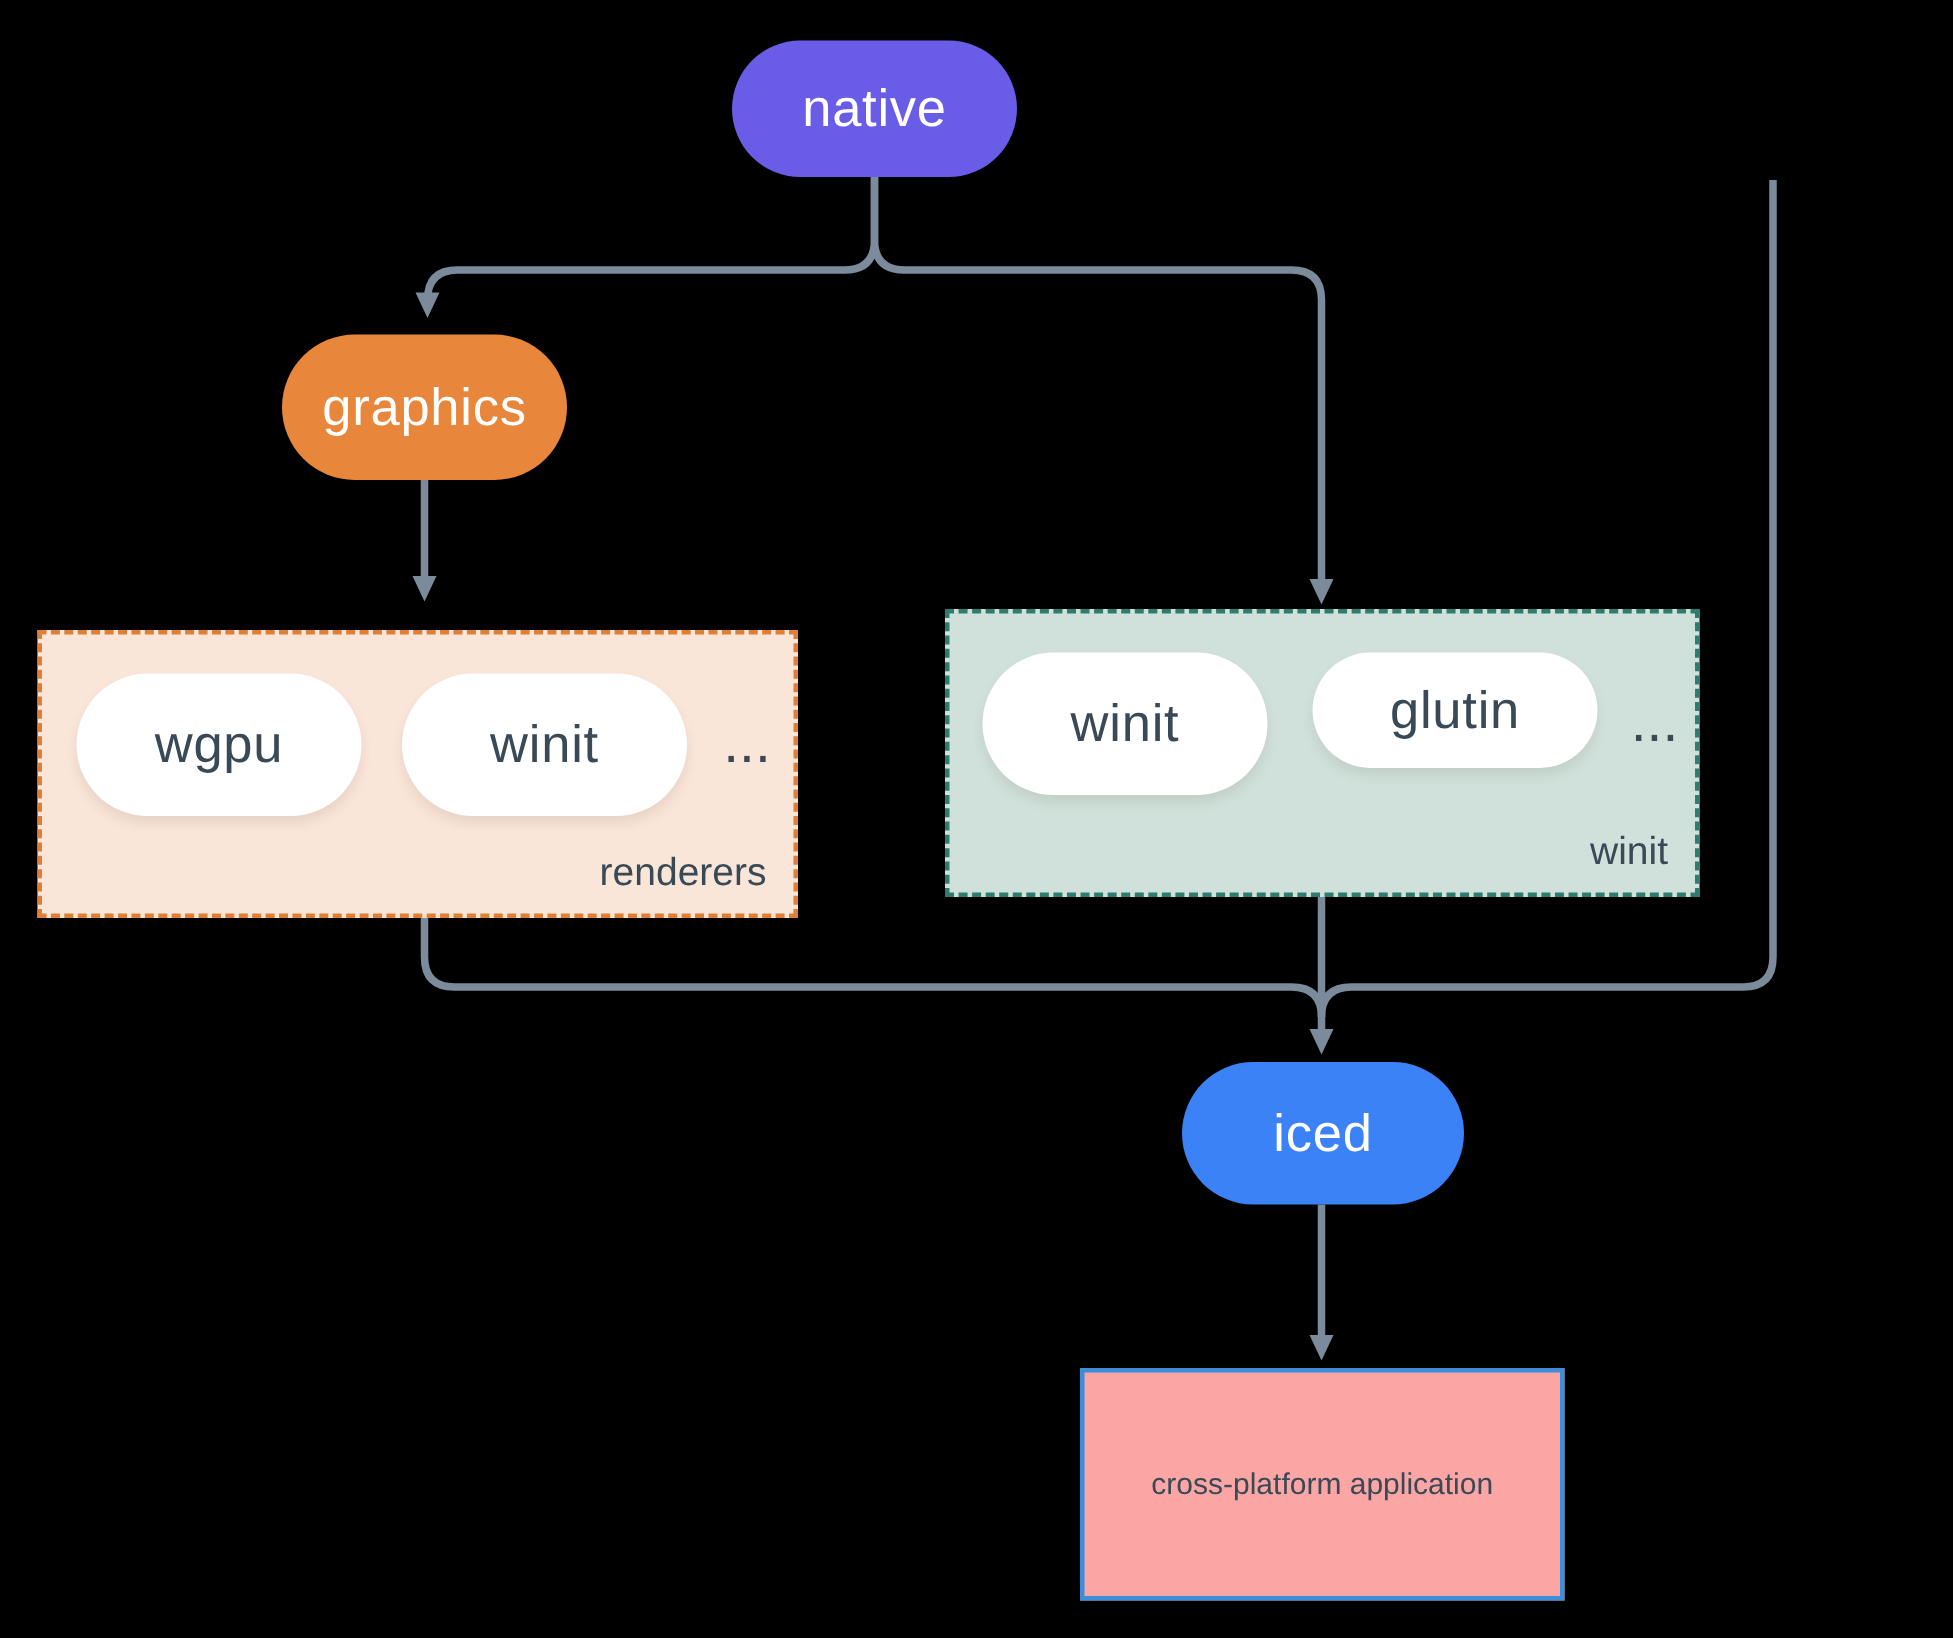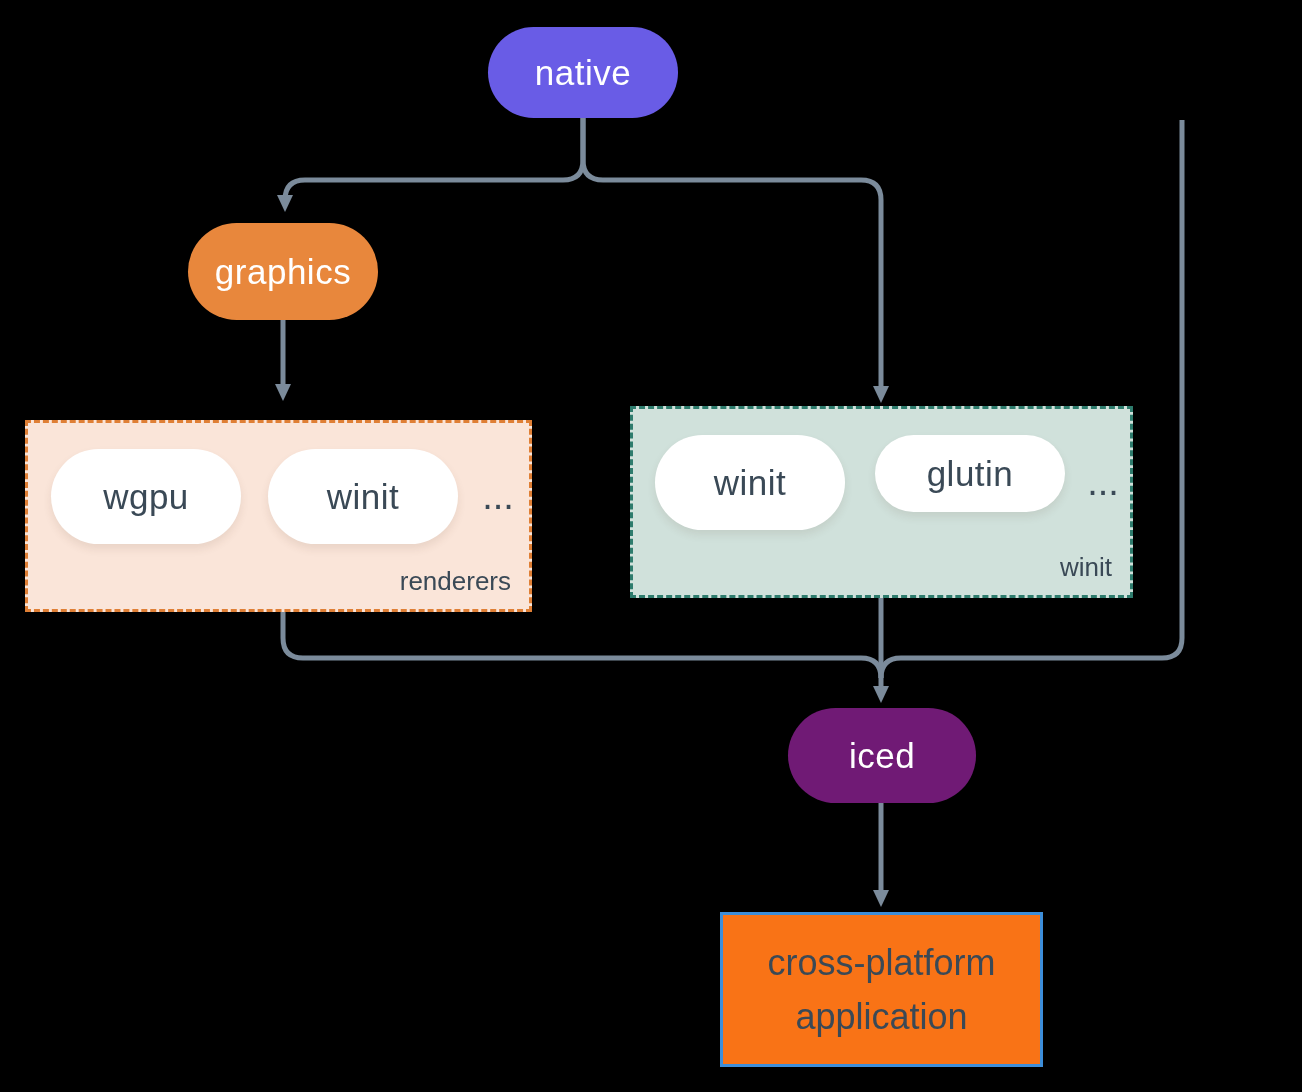--- a/index.html
+++ b/index.html
@@ -21,21 +21,21 @@
     position: absolute;
     display: flex;
     align-items: center;
     justify-content: center;
     border-radius: 60px;
     font-size: 35px;
     letter-spacing: 0.5px;
   }
   .pill-purple { background: #695ce6; color: #ffffff; }
   .pill-orange { background: #e8873c; color: #ffffff; }
-  .pill-blue   { background: #701a75; color: #ffffff; }
+  .pill-blue   { background: #3b82f6; color: #ffffff; }
   .pill-white  {
     background: #ffffff;
     color: #3a4956;
     box-shadow: 0 5px 8px rgba(90, 60, 40, 0.10);
   }
   .group {
     position: absolute;
     box-sizing: border-box;
   }
   .group-renderers {
@@ -58,27 +58,27 @@
     position: absolute;
     display: flex;
     align-items: center;
     justify-content: center;
     font-size: 38px;
     color: #3a4956;
   }
   .appbox {
     position: absolute;
     box-sizing: border-box;
-    background: #f97316;
+    background: #fca5a5;
     border: 3px solid #3d8ed9;
     display: flex;
     align-items: center;
     justify-content: center;
     text-align: center;
-    font-size: 36px;
+    font-size: 20px;
     line-height: 1.5;
     color: #3a4956;
   }
   .appbox .app-label { width: 260px; }
 </style>
 </head>
 <body>
 
 <div class="canvas">
 

